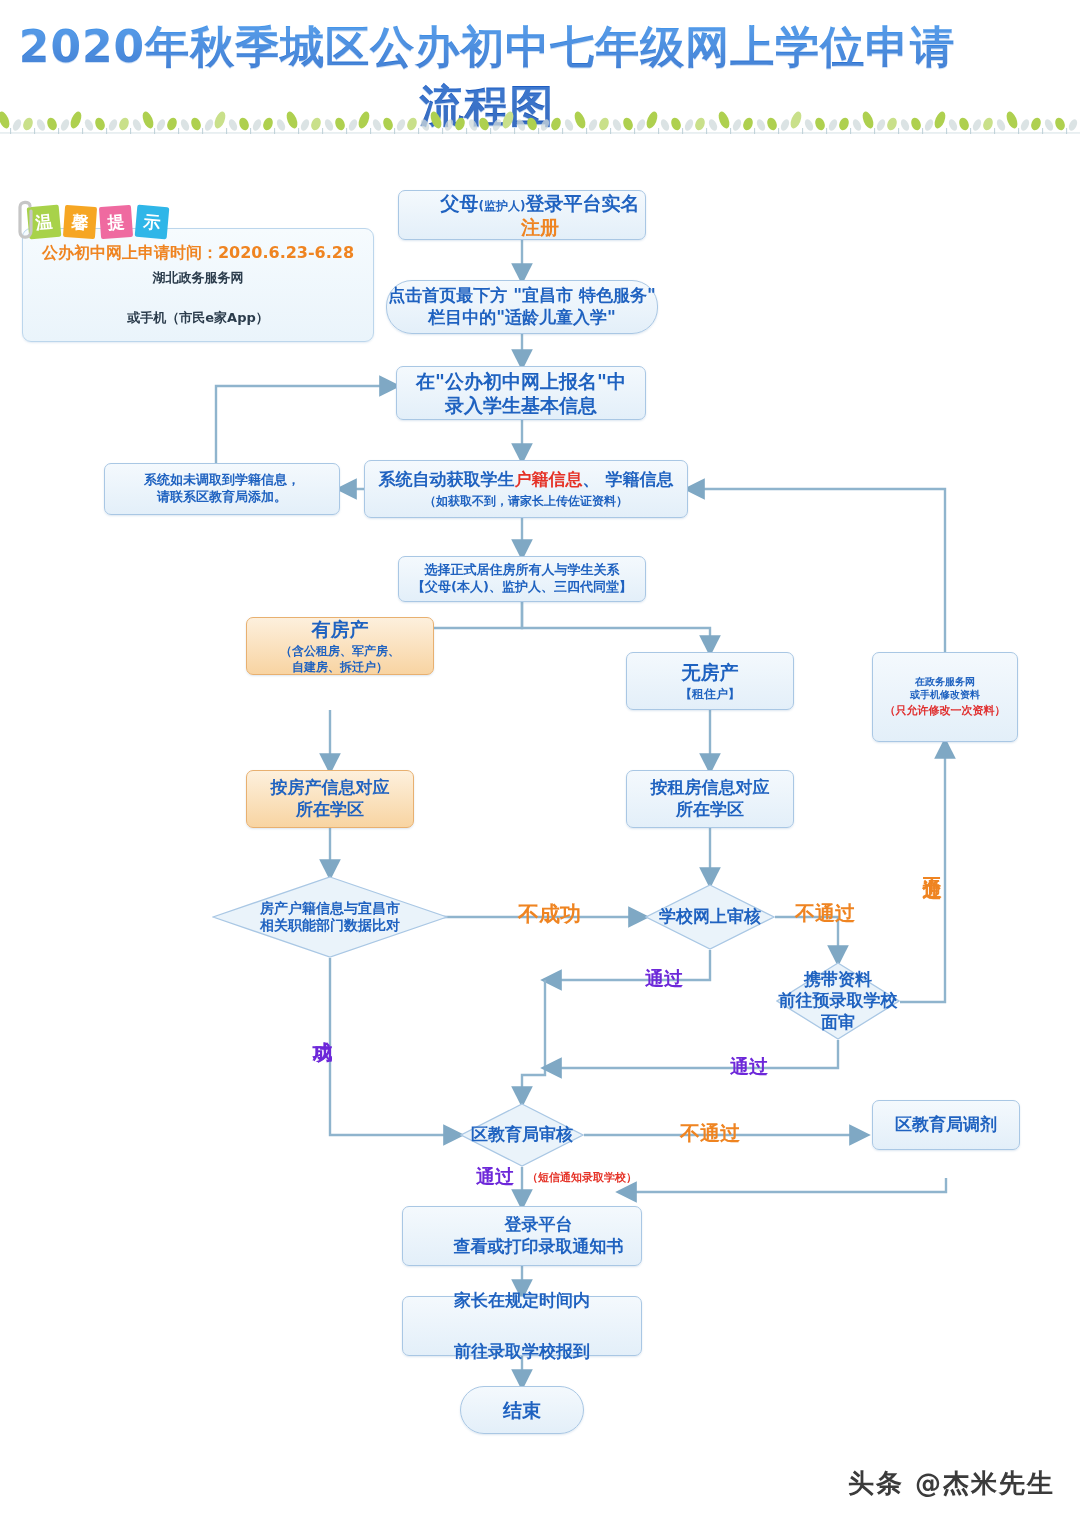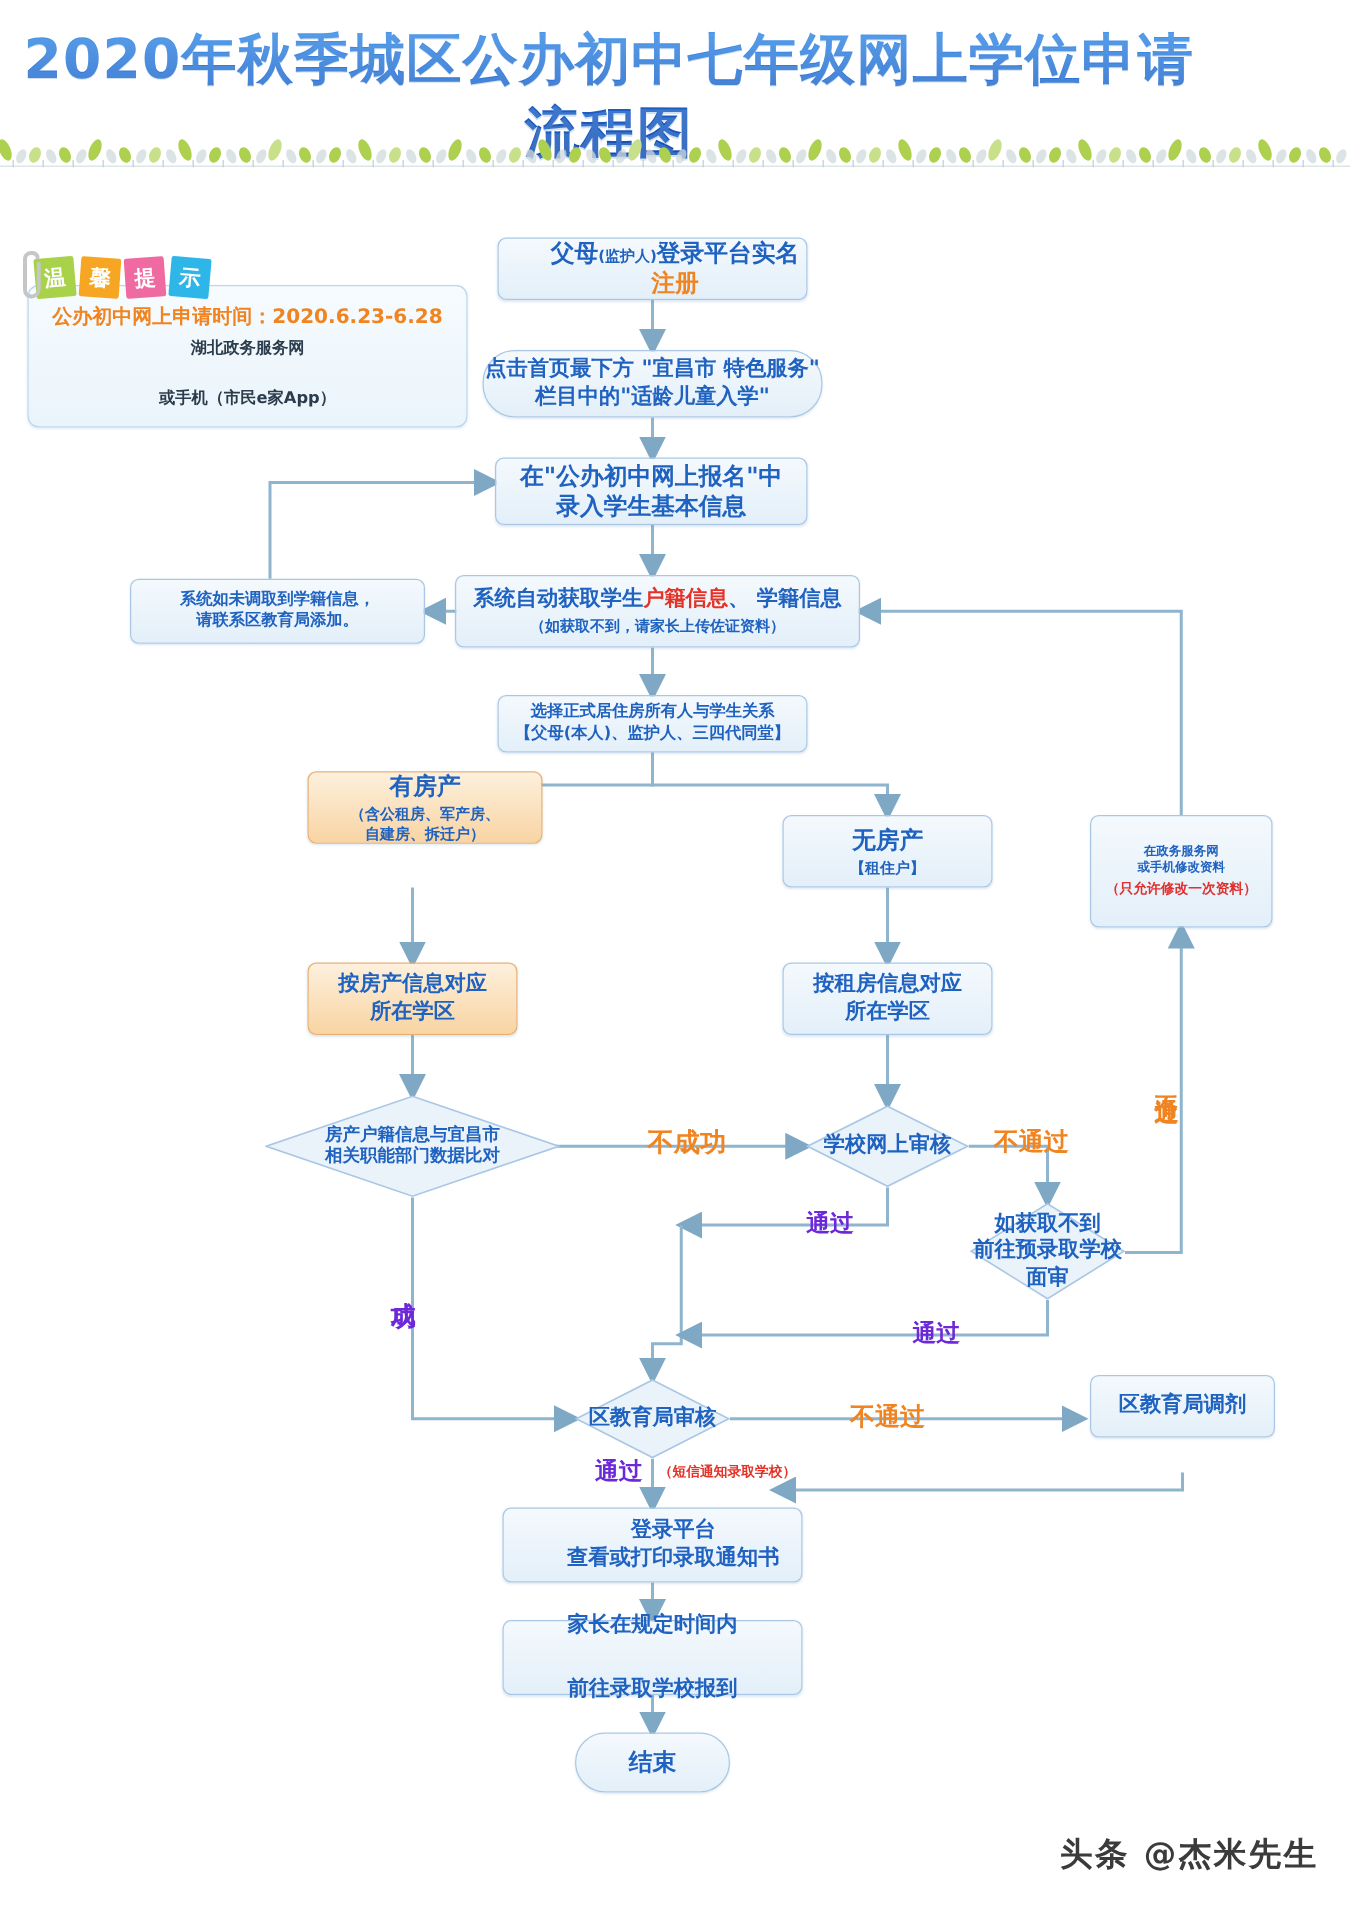--- a/index.html
+++ b/index.html
@@ -375,21 +375,21 @@
     <polygon points="65,1 129,33 65,65 1,33" fill="#eaf3fa" stroke="#a9c7e4" stroke-width="1.3"></polygon>
   </svg>
   <div class="dlabel sm">学校网上审核</div>
 </div>
 
 <div class="diamond" style="left:776px;top:962px;width:124px;height:78px;">
   <svg width="124" height="78" style="position:absolute;left:0;top:0;">
     <polygon points="62,1 123,39 62,77 1,39" fill="#eaf3fa" stroke="#a9c7e4" stroke-width="1.3"></polygon>
   </svg>
   <div class="dlabel sm">
-    <div>如获取不到</div>
+    <div>携带资料</div>
     <div>前往预录取学校</div>
     <div>面审</div>
   </div>
 </div>
 
 <div class="diamond" style="left:460px;top:1103px;width:124px;height:64px;">
   <svg width="124" height="64" style="position:absolute;left:0;top:0;">
     <polygon points="62,1 123,32 62,63 1,32" fill="#eaf3fa" stroke="#a9c7e4" stroke-width="1.3"></polygon>
   </svg>
   <div class="dlabel sm">区教育局审核</div>

